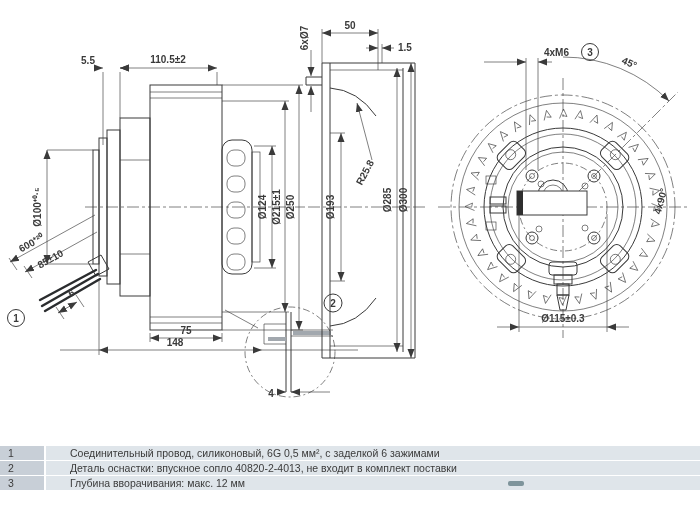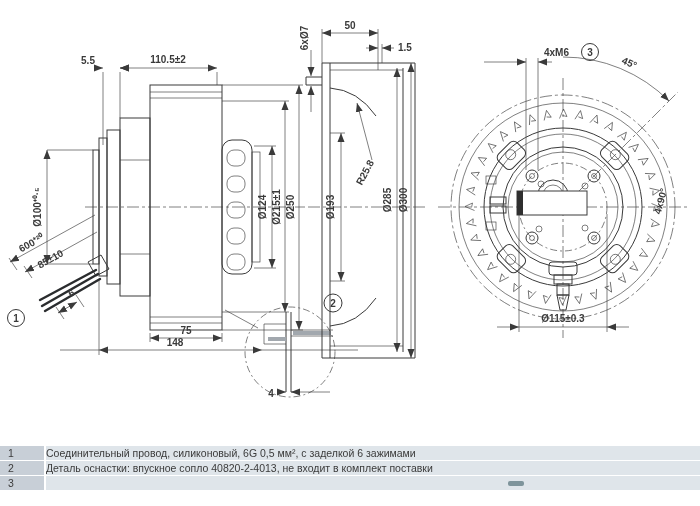--- a/index.html
+++ b/index.html
@@ -15,21 +15,21 @@
   .gry{fill:#a2a8ae;stroke:none;}
   .dt {font:700 10px "Liberation Sans",sans-serif;fill:var(--line,#3a3a3a);text-anchor:middle;}
   .dts{text-anchor:start;}
   .co {font:700 10px "Liberation Sans",sans-serif;fill:var(--line,#3a3a3a);text-anchor:middle;}
   
   .notes{position:absolute;left:0;right:0;top:446px;}
   .note-row{display:flex;height:14px;margin-bottom:1px;align-items:center;}
   .note-num{width:44px;height:14px;background:var(--num-bg,#c8cfd7);color:var(--text,#3b3b3b);
             font-size:10.5px;display:flex;align-items:center;padding-left:8px;box-sizing:border-box;}
   .note-cell{flex:1;height:14px;background:var(--row-bg,#dfe5ea);margin-left:2px;position:relative;
-             display:flex;align-items:center;padding-left:0;color:var(--text,#3b3b3b);font-size:10.5px;}
+             display:flex;align-items:center;padding-left:24px;color:var(--text,#3b3b3b);font-size:10.5px;}
   .dash-icon{position:absolute;left:462px;top:5px;width:16px;height:5px;border-radius:2px;
              background:var(--dash,#7e949b);}
 </style>
 </head>
 <body>
 
 <div class="stage">
 
 <svg width="700" height="440" viewBox="0 0 700 440">
   <defs>
@@ -378,17 +378,18 @@
     </div>
     <div class="note-row">
       <div class="note-num">2</div>
       <div class="note-cell">
         <span>Деталь оснастки: впускное сопло 40820-2-4013, не входит в комплект поставки</span>
       </div>
     </div>
     <div class="note-row">
       <div class="note-num">3</div>
       <div class="note-cell">
+        <span>Глубина вворачивания: макс. 12 мм</span>
         <span class="dash-icon"></span>
       </div>
     </div>
   </div>
 </div>
 
 </body></html>

